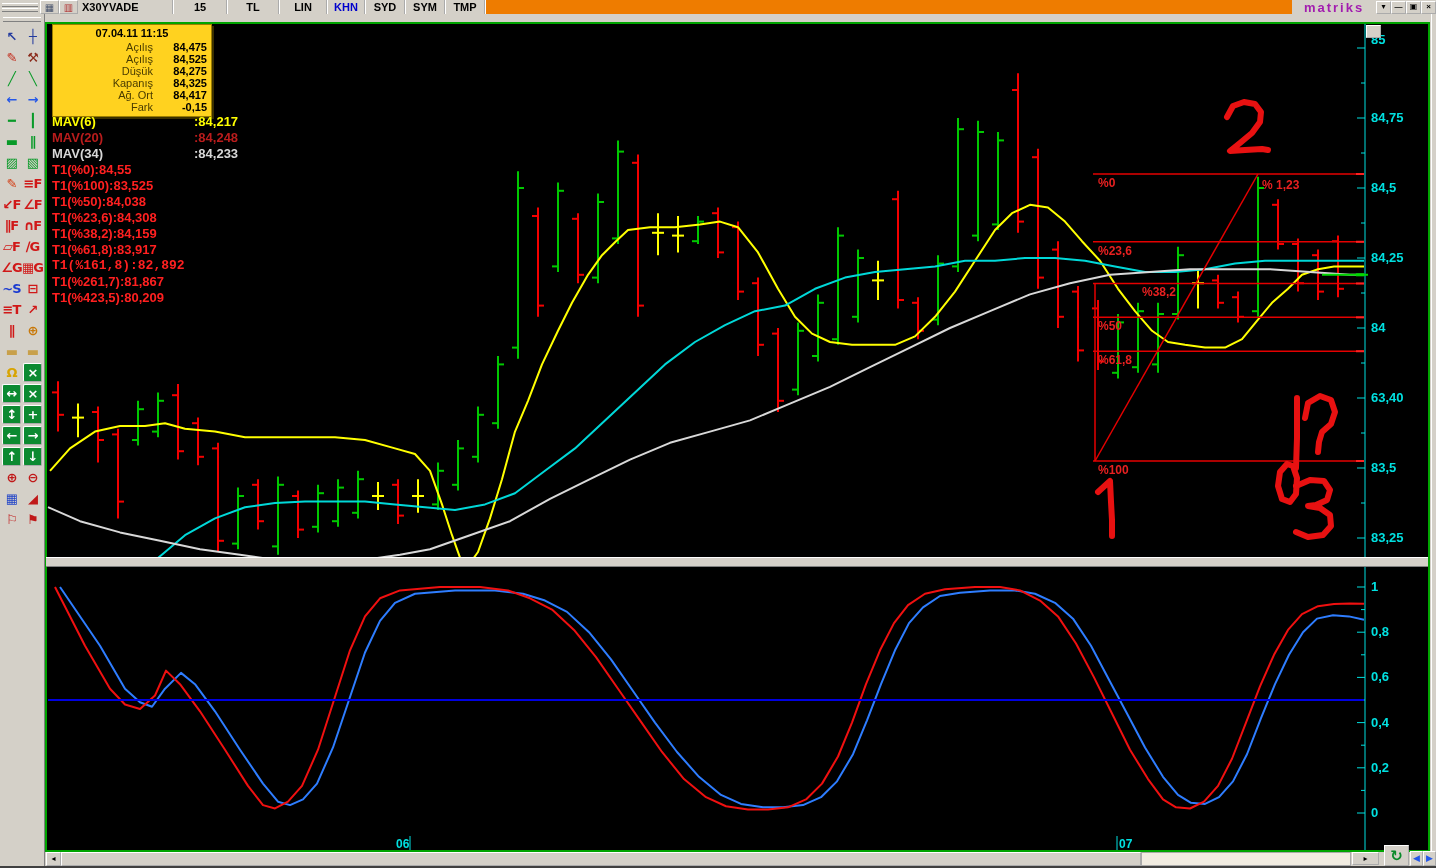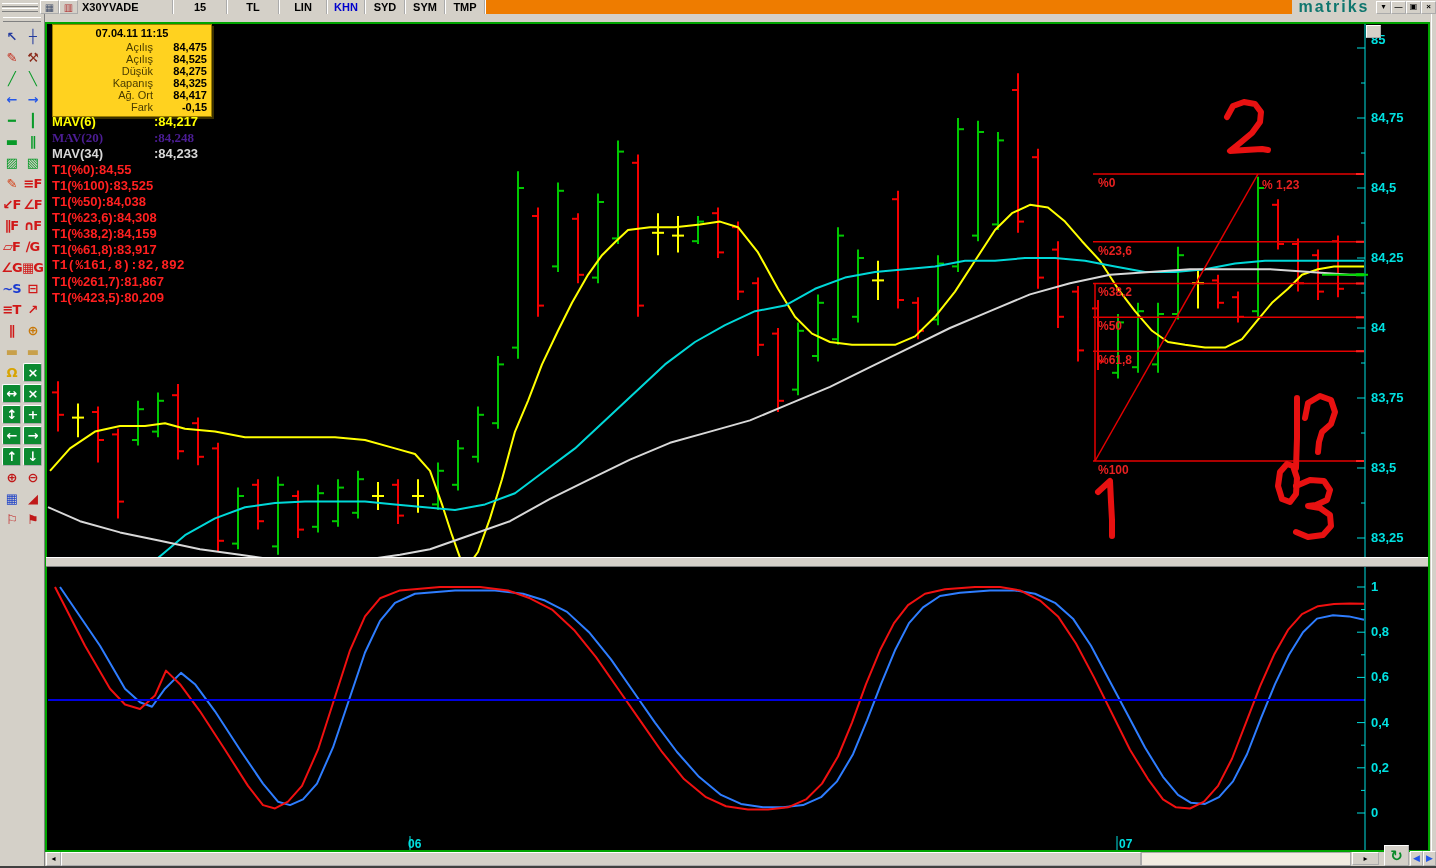--- a/index.html
+++ b/index.html
@@ -8,21 +8,21 @@
   
   #titlebar{position:absolute;left:0;top:0;width:1436px;height:14px;background:#d4d0c8;
             display:flex;align-items:stretch;font-size:11px;font-weight:bold;z-index:30;}
   .grip{width:40px;position:relative;}
   .grip i{position:absolute;left:2px;right:2px;height:2px;border-top:1px solid #fff;border-bottom:1px solid #808080;}
   .tb-ic{width:17px;display:flex;align-items:center;justify-content:center;font-size:10px;border:1px outset #fff;background:#d4d0c8;}
   .tb-field{display:flex;align-items:center;padding:0 4px;border-right:2px groove #fff;white-space:nowrap;}
   #symbol-field{width:86px;}
   #orange-strip{flex:1;background:#ee7c00;}
   #matriks-logo{width:84px;display:flex;align-items:center;justify-content:center;
-      color:#0f766e;font-weight:bold;font-size:16px;letter-spacing:2px;}
+      color:#a21caf;font-weight:bold;font-size:13px;letter-spacing:2px;}
   .win-btn{width:13px;margin-top:1px;height:11px;background:#d4d0c8;border:1px outset #fff;
       font-size:8px;line-height:10px;text-align:center;color:#000;}
   
   #toolbar{position:absolute;left:0;top:14px;width:44px;height:854px;background:#d4d0c8;z-index:30;
            border-right:1px solid #808080;}
   #toolbar .handle{margin:3px 3px 4px 3px;height:3px;border-top:1px solid #fff;border-bottom:1px solid #808080;}
   #tool-grid{display:grid;grid-template-columns:21px 21px;grid-auto-rows:21px;justify-content:center;}
   .ticon{display:flex;align-items:center;justify-content:center;font-size:13px;font-weight:bold;
          font-family:"DejaVu Sans",sans-serif;letter-spacing:-1px;cursor:default;}
   .ticon.boxed{border:1px outset #fff;margin:1px;border-radius:2px;}
@@ -39,21 +39,21 @@
   .time-label{position:absolute;color:#00e0e0;font-size:12px;font-weight:bold;z-index:7;}
   
   #info-box{position:absolute;left:52px;top:24px;width:150px;background:#ffd21f;z-index:10;
             border:1px solid #9c7e00;box-shadow:2px 2px 0 #3a3000;padding:1px 4px 3px 4px;font-size:11px;}
   #info-title{text-align:center;font-weight:bold;color:#000;padding:1px 0 2px 0;}
   .info-row{display:flex;height:12px;line-height:12px;}
   .info-row .lab{flex:1;text-align:right;color:#4a3c00;padding-right:8px;}
   .info-row .val{width:46px;text-align:right;font-weight:bold;color:#000;}
   
   #ind-block{position:absolute;left:52px;top:114px;z-index:10;font-size:13px;font-weight:bold;}
-  .ind-row{height:16px;line-height:16px;display:flex;white-space:pre;}
+  .ind-row{height:16px;line-height:16px;display:flex;white-space:pre;gap:40px;}
   .ind-name{width:102px;}
   
   #stoch-block{position:absolute;left:52px;top:565px;z-index:10;font-size:13px;font-weight:bold;}
   #stoch-title{color:#ffff00;height:16px;line-height:16px;}
   #stoch-marker{position:absolute;left:-5px;top:18px;width:4px;height:4px;background:#f00;}
   
   .sb{position:absolute;z-index:30;background:#d4d0c8;border:1px outset #fff;box-sizing:border-box;}
   #sb-left{left:46px;top:852px;width:15px;height:14px;font-size:8px;text-align:center;line-height:12px;}
   #sb-thumb{left:61px;top:852px;width:1080px;height:14px;}
   #sb-track{position:absolute;left:1141px;top:852px;width:210px;height:14px;background:#f1ece1;
@@ -447,54 +447,54 @@
         </div>
         <div class="info-row">
           <span class="lab">Fark</span>
           <span class="val">-0,15</span>
         </div>
       </div>
   </div>
 
   <div id="ind-block">
       <div class="ind-row" style="color: rgb(255, 255, 0);"><span class="ind-name">MAV(6)</span><span>:84,217</span></div>
-      <div class="ind-row" style="color: #4c1d95; font-family: Liberation Serif, serif;"><span class="ind-name">MAV(20)</span><span>:84,248</span></div>
+      <div class="ind-row" style="color: #b91c1c;"><span class="ind-name">MAV(20)</span><span>:84,248</span></div>
       <div class="ind-row" style="color: rgb(216, 216, 216);"><span class="ind-name">MAV(34)</span><span>:84,233</span></div>
       <div class="ind-row" style="color: rgb(255, 32, 32);">T1(%0):84,55</div>
       <div class="ind-row" style="color: rgb(255, 32, 32);">T1(%100):83,525</div>
       <div class="ind-row" style="color: rgb(255, 32, 32);">T1(%50):84,038</div>
       <div class="ind-row" style="color: rgb(255, 32, 32);">T1(%23,6):84,308</div>
       <div class="ind-row" style="color: rgb(255, 32, 32);">T1(%38,2):84,159</div>
       <div class="ind-row" style="color: rgb(255, 32, 32);">T1(%61,8):83,917</div>
       <div class="ind-row" style="color: rgb(255, 32, 32); font-family: Liberation Mono, monospace;">T1(%161,8):82,892</div>
       <div class="ind-row" style="color: rgb(255, 32, 32);">T1(%261,7):81,867</div>
       <div class="ind-row" style="color: rgb(255, 32, 32);">T1(%423,5):80,209</div>
     </div>
 
 
   <div id="overlays">
       <div class="ax-label" style="left: 1371px; top: 32px;">85</div>
       <div class="ax-label" style="left: 1371px; top: 110px;">84,75</div>
       <div class="ax-label" style="left: 1371px; top: 180px;">84,5</div>
       <div class="ax-label" style="left: 1371px; top: 250px;">84,25</div>
       <div class="ax-label" style="left: 1371px; top: 320px;">84</div>
-      <div class="ax-label" style="left: 1371px; top: 390px;">83,75</div>
+      <div class="ax-label" style="left: 1371px; top: 390px;">63,40</div>
       <div class="ax-label" style="left: 1371px; top: 460px;">83,5</div>
       <div class="ax-label" style="left: 1371px; top: 530px;">83,25</div>
       <div class="ax-label" style="left: 1371px; top: 579px;">1</div>
       <div class="ax-label" style="left: 1371px; top: 624.2px;">0,8</div>
       <div class="ax-label" style="left: 1371px; top: 669.4px;">0,6</div>
       <div class="ax-label" style="left: 1371px; top: 714.6px;">0,4</div>
       <div class="ax-label" style="left: 1371px; top: 759.8px;">0,2</div>
       <div class="ax-label" style="left: 1371px; top: 805px;">0</div>
-      <div class="time-label" style="left: 408px; top: 837px;">06</div>
+      <div class="time-label" style="left: 396px; top: 837px;">06</div>
       <div class="time-label" style="left: 1119px; top: 837px;">07</div>
       <div class="fib-label" style="left: 1098px; top: 176px;">%0</div>
       <div class="fib-label" style="left: 1098px; top: 243.76px;">%23,6</div>
-      <div class="fib-label" style="left: 1098px; top: 285.48px;">%38,2</div>
+      <div class="fib-label" style="left: 1142px; top: 285.48px;">%38,2</div>
       <div class="fib-label" style="left: 1098px; top: 319.36px;">%50</div>
       <div class="fib-label" style="left: 1098px; top: 353.24px;">%61,8</div>
       <div class="fib-label" style="left: 1098px; top: 463px;">%100</div>
       <div class="fib-label" style="left: 1262px; top: 178px;">% 1,23</div>
     </div>
 
   <div class="sb" id="sb-left">◂</div>
   <div class="sb" id="sb-thumb"></div>
   <div id="sb-track"></div>
   <div class="sb" id="sb-right">▸</div>

